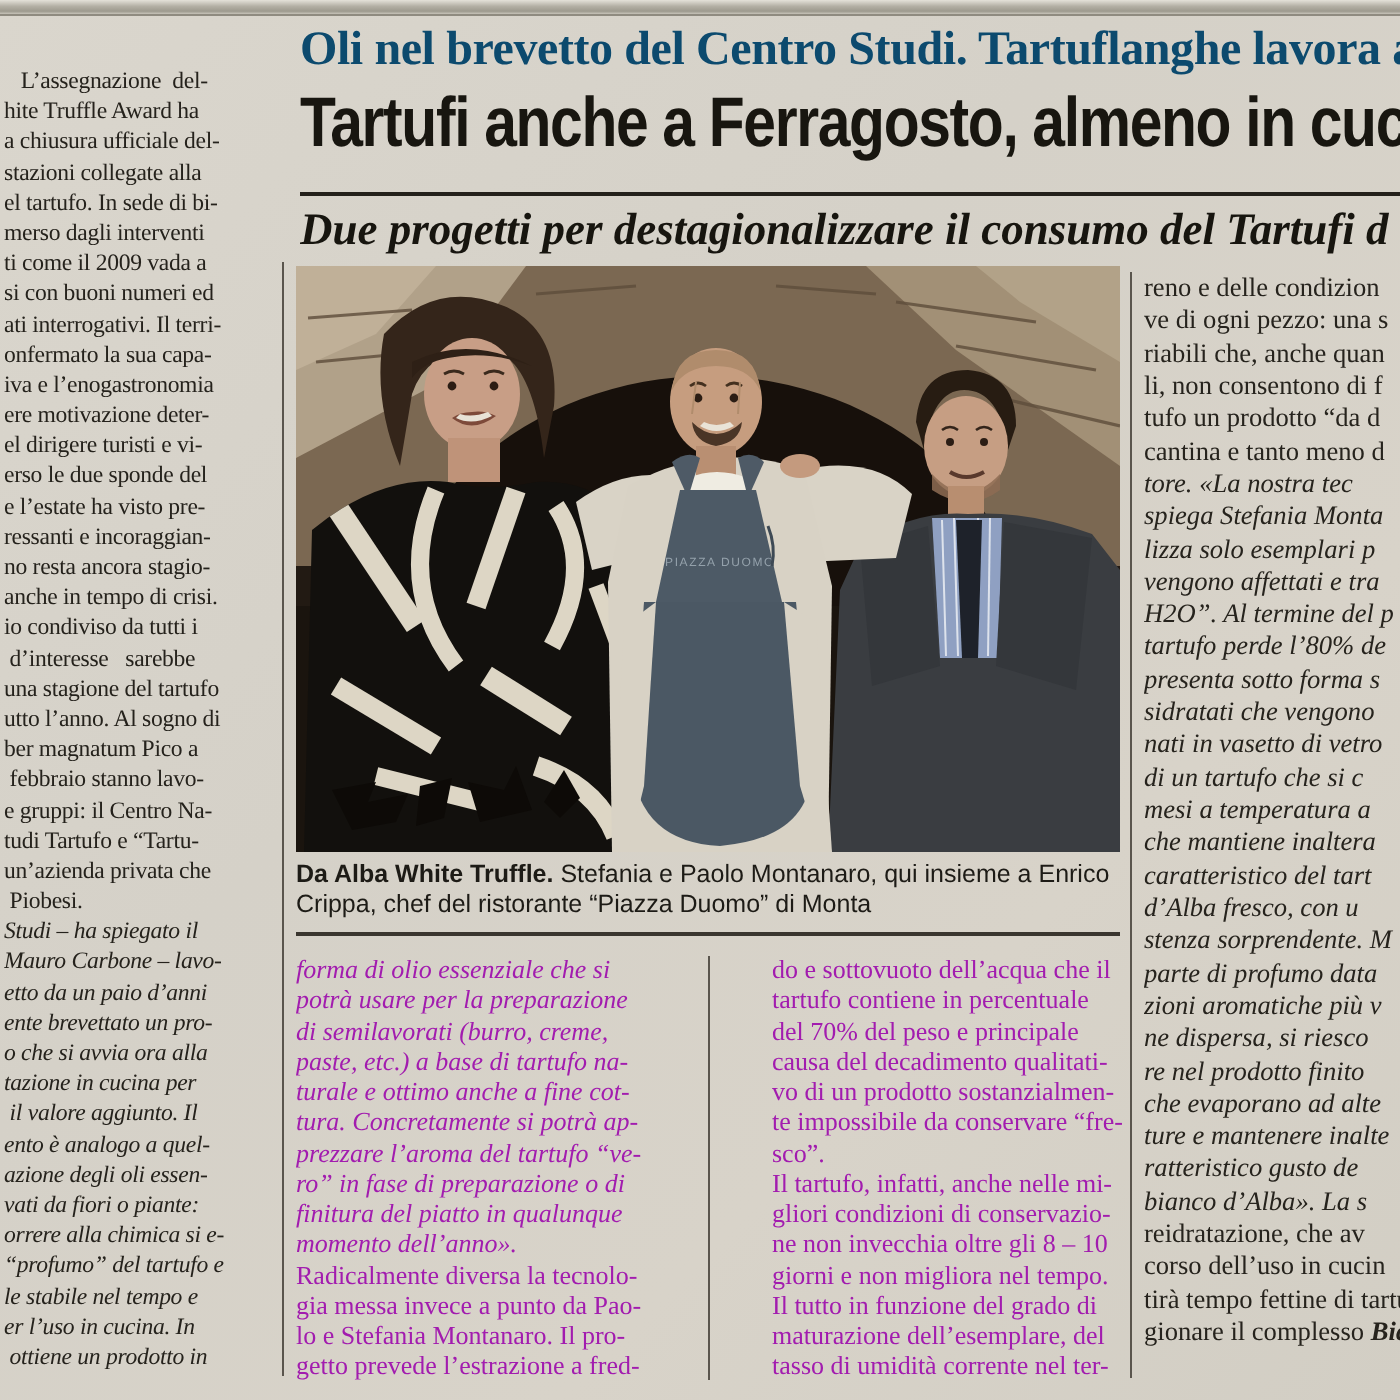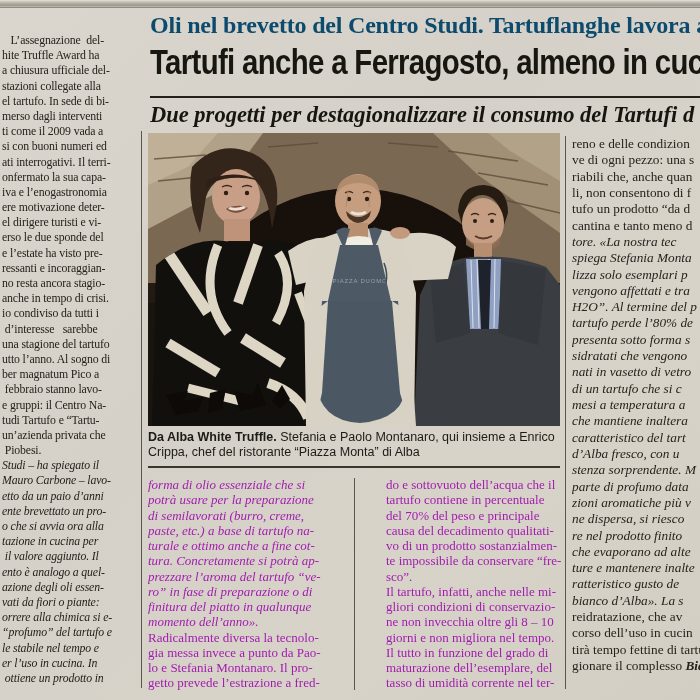--- a/index.html
+++ b/index.html
@@ -236,21 +236,21 @@
     <g fill="#0d0a07">
       <path d="M18,262 L40,258 L36,268 L56,264 L50,278 L28,282 Z"></path>
       <path d="M62,260 L78,256 L74,276 L60,280 Z"></path>
       <path d="M86,258 L104,262 L110,250 L118,272 L92,278 Z"></path>
       <path d="M124,268 L134,252 L142,266 L132,276 Z"></path>
     </g>
   </g>
 </svg>
 </div>
 
-<div class="caption"><b>Da Alba White Truffle.</b><span> Stefania e Paolo Montanaro, qui insieme a Enrico Crippa, chef del ristorante “Piazza Monta” di Alba</span></div>
+<div class="caption"><b>Da Alba White Truffle.</b><span> Stefania e Paolo Montanaro, qui insieme a Enrico Crippa, chef del ristorante “Piazza Duomo” di Monta</span></div>
 <div class="caption-rule"></div>
 
 <div class="col col-a"><span class="it">forma di olio essenziale che si
 potrà usare per la preparazione
 di semilavorati (burro, creme,
 paste, etc.) a base di tartufo na-
 turale e ottimo anche a fine cot-
 tura. Concretamente si potrà ap-
 prezzare l’aroma del tartufo “ve-
 ro” in fase di preparazione o di

